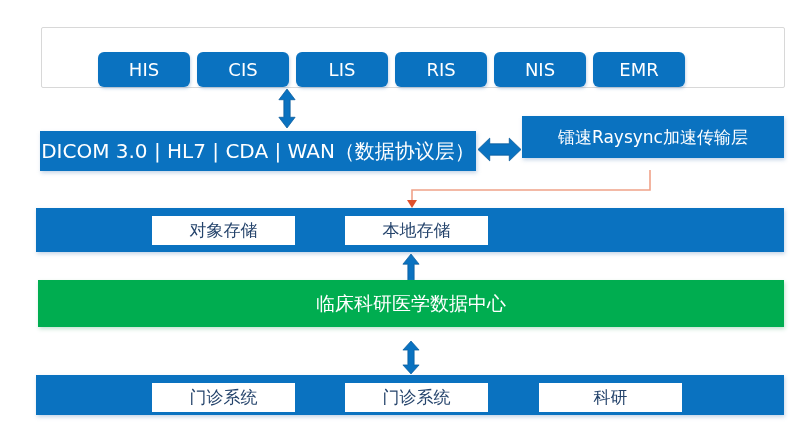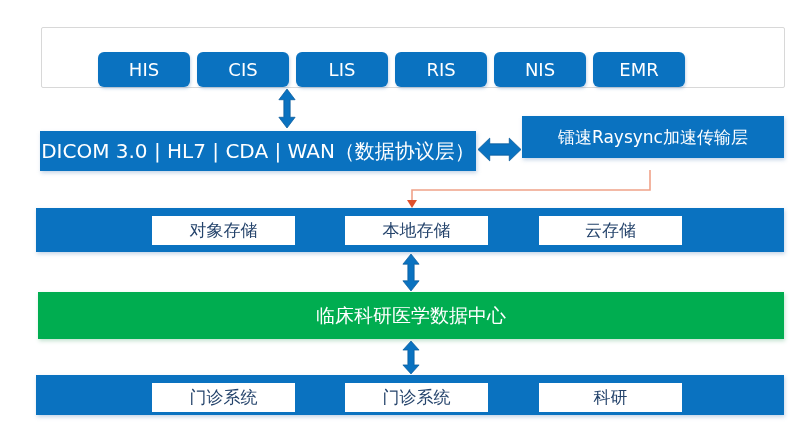--- a/index.html
+++ b/index.html
@@ -21,21 +21,21 @@
 
   
   .bar{
     position:absolute;background:#0a72c0;color:#ffffff;
     display:flex;align-items:center;justify-content:center;
     box-shadow:1px 2px 4px rgba(110,150,195,.4);
   }
   .protocol-bar{left:40px;top:131px;width:436px;height:40px;font-size:20px;}
   .raysync-bar{left:522px;top:116px;width:262px;height:42px;font-size:17px;}
   .storage-bar{left:36px;top:208px;width:748px;height:44px;}
-  .green-bar{left:38px;top:292px;width:746px;height:47px;background:#00ad50;font-size:19px;
+  .green-bar{left:38px;top:280px;width:746px;height:47px;background:#00ad50;font-size:19px;
     box-shadow:1px 2px 4px rgba(120,190,150,.45);}
   .app-bar{left:36px;top:375px;width:748px;height:40px;}
 
   
   .white-box{
     position:absolute;top:8px;height:29px;width:143px;background:#ffffff;
     color:#24436b;font-size:17px;display:flex;align-items:center;justify-content:center;
   }
   .pos-1{left:116px;text-align:right;} .pos-2{left:309px;} .pos-3{left:503px;}
 
@@ -98,23 +98,20 @@
     <polygon class="connector-head" points="7,32 17,32 12,40"></polygon>
   </svg>
 
   <div class="bar storage-bar">
     <div class="white-box pos-1">
         <span>对象存储</span>
       </div>
     <div class="white-box pos-2">
         <span>本地存储</span>
       </div>
-    <div class="white-box pos-3">
-        <span>云存储</span>
-      </div>
   </div>
 
   <svg class="v-arrow v-arrow-2" viewBox="0 0 20 40" preserveAspectRatio="none">
     <polygon class="arrow-fill" points="10,0 19,11 13.5,11 13.5,29 19,29 10,40 1,29 6.5,29 6.5,11 1,11"></polygon>
   </svg>
 
   <div class="bar green-bar">
     <span>临床科研医学数据中心</span>
   </div>
 

